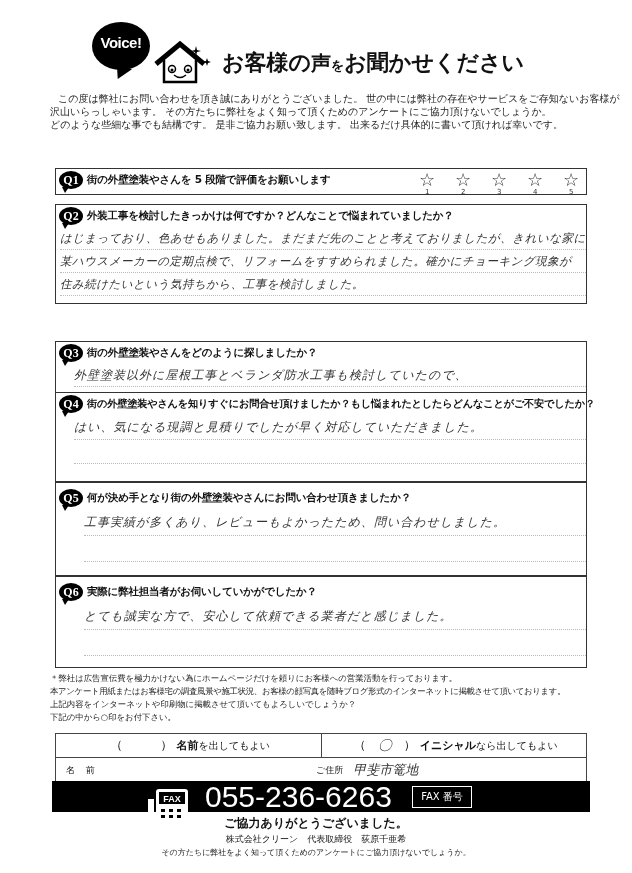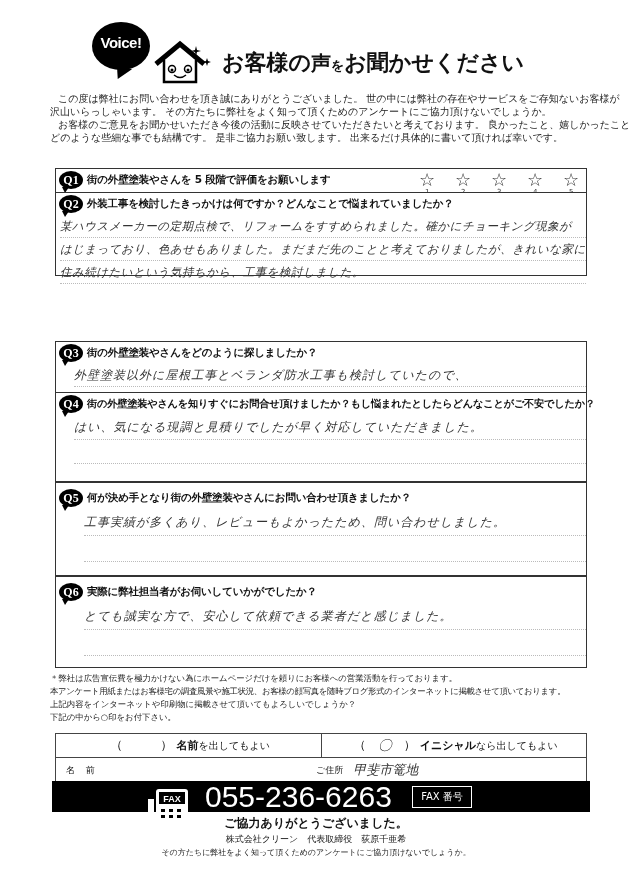--- a/index.html
+++ b/index.html
@@ -75,46 +75,45 @@
     <path d="M55 18 L56 21 L59 22 L56 23 L55 26 L54 23 L51 22 L54 21 Z" fill="#000"></path>
   </svg>
   <div class="title">
     <span class="big">お客様の</span><span class="mid">声</span><span class="small">を</span><span class="big">お聞かせください</span>
   </div>
 </div>
 
 <div class="intro">
   <p class="indent">この度は弊社にお問い合わせを頂き誠にありがとうございました。 世の中には弊社の存在やサービスをご存知ないお客様が</p>
   <p>沢山いらっしゃいます。 その方たちに弊社をよく知って頂くためのアンケートにご協力頂けないでしょうか。</p>
-  <p class="indent">お客様のご意見をお聞かせいただき今後の活動に反映させていただきたいと考えております。 良かったこと、嬉しかったこと</p>
   <p>どのような些細な事でも結構です。 是非ご協力お願い致します。 出来るだけ具体的に書いて頂ければ幸いです。</p>
 </div>
 
 <div class="qbox" style="top:168px;height:27px;">
   <div class="qhead">
     <span class="qbadge">Q1</span>
     <span class="qtext">街の外壁塗装やさんを 5 段階で評価をお願いします</span>
   </div>
   <div class="stars">
     <div class="star"><span>☆</span><span class="num">1</span></div>
     <div class="star"><span>☆</span><span class="num">2</span></div>
     <div class="star"><span>☆</span><span class="num">3</span></div>
     <div class="star"><span>☆</span><span class="num">4</span></div>
     <div class="star"><span>☆</span><span class="num">5</span></div>
   </div>
 </div>
 
-<div class="qbox" style="top:192px;height:84px;">
+<div class="qbox" style="top:204px;height:100px;">
   <div class="qhead">
     <span class="qbadge">Q2</span>
     <span class="qtext">外装工事を検討したきっかけは何ですか？どんなことで悩まれていましたか？</span>
   </div>
   <div class="answer" style="font-size:11.5px;line-height:22px;padding-left:4px;letter-spacing:0.5px;">
+    <p>はじまっており、色あせもありました。まだまだ先のことと考えておりましたが、きれいな家に</p>
     <p>某ハウスメーカーの定期点検で、リフォームをすすめられました。確かにチョーキング現象が</p>
-    <p>はじまっており、色あせもありました。まだまだ先のことと考えておりましたが、きれいな家に</p>
     <p>住み続けたいという気持ちから、工事を検討しました。</p>
   </div>
 </div>
 
 <div class="qbox" style="top:300px;height:92px;margin-top:41px;">
   <div class="qhead">
     <span class="qbadge">Q3</span>
     <span class="qtext">街の外壁塗装やさんをどのように探しましたか？</span>
   </div>
   <div class="answer" style="padding-left:18px;line-height:22px;">

